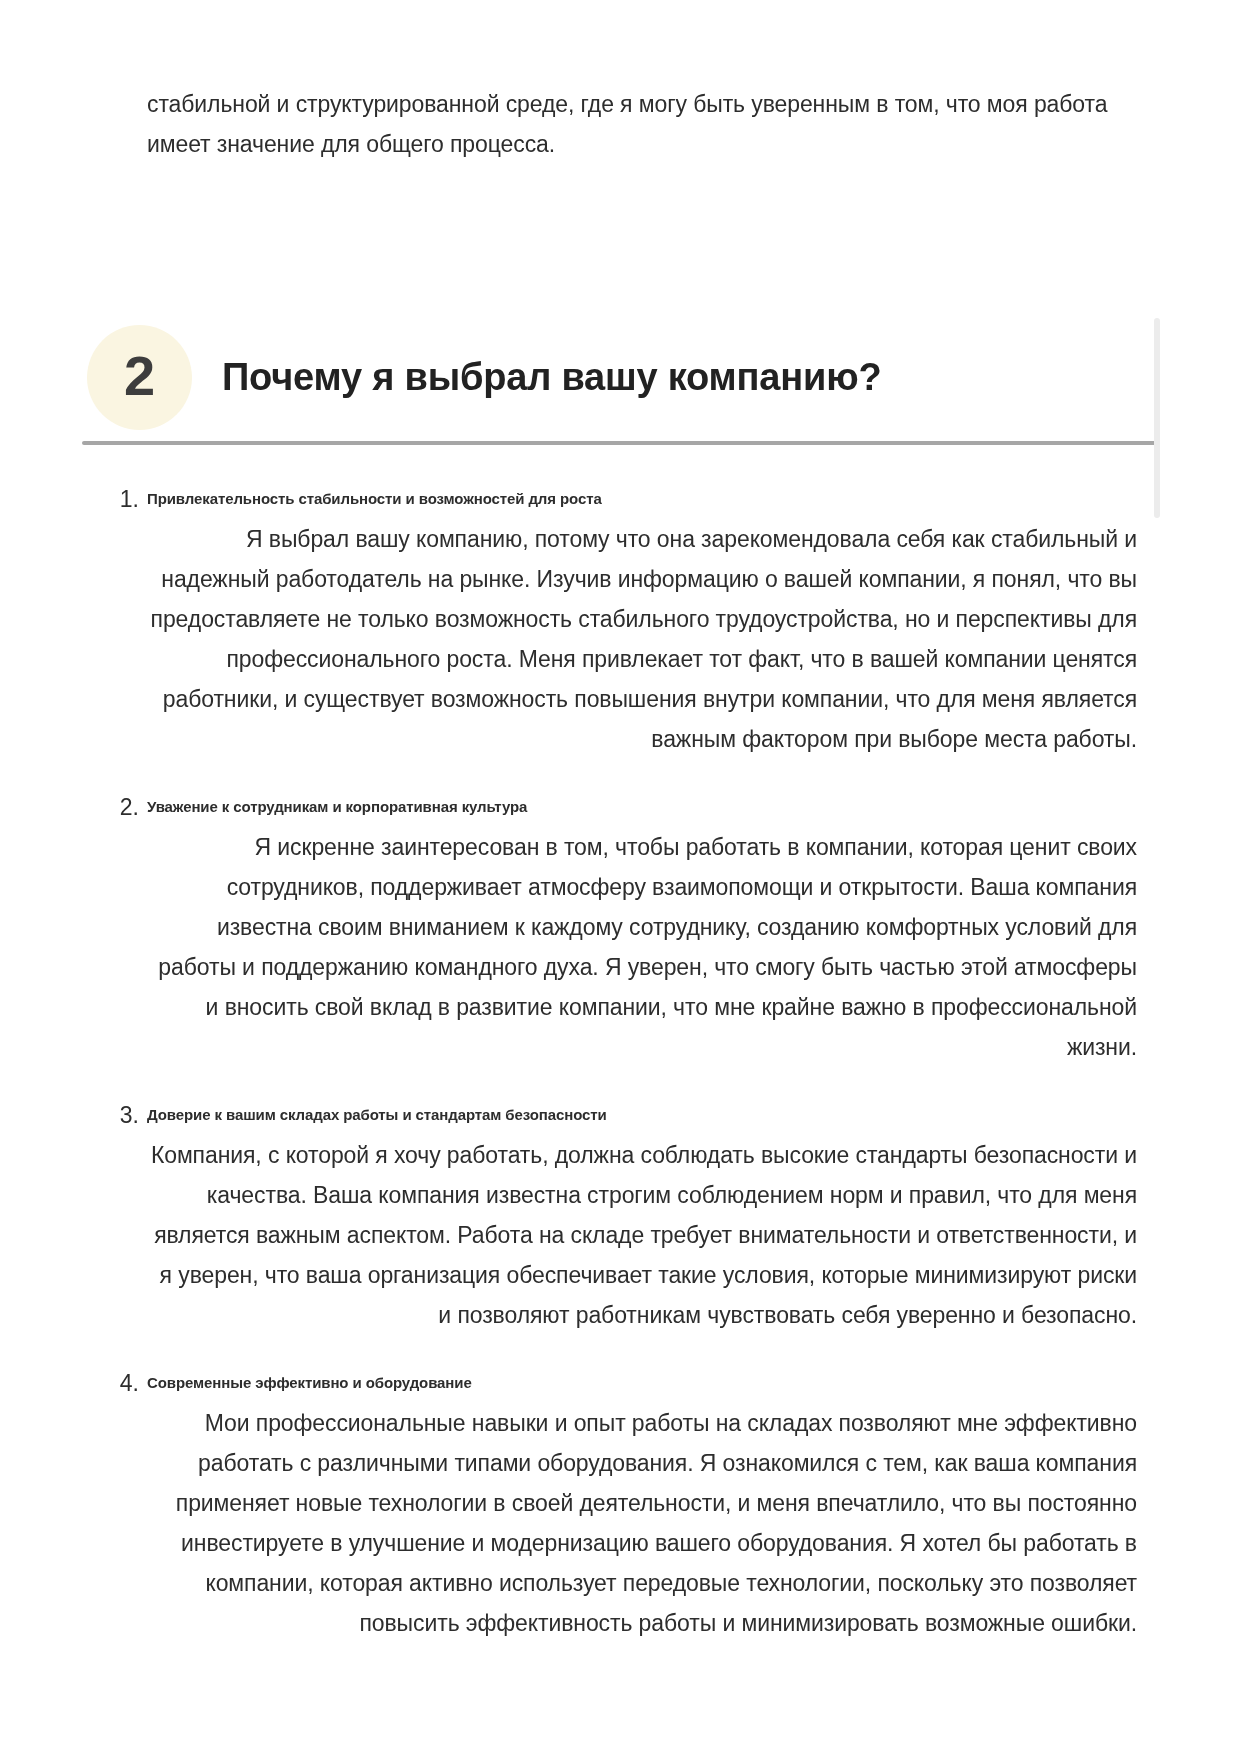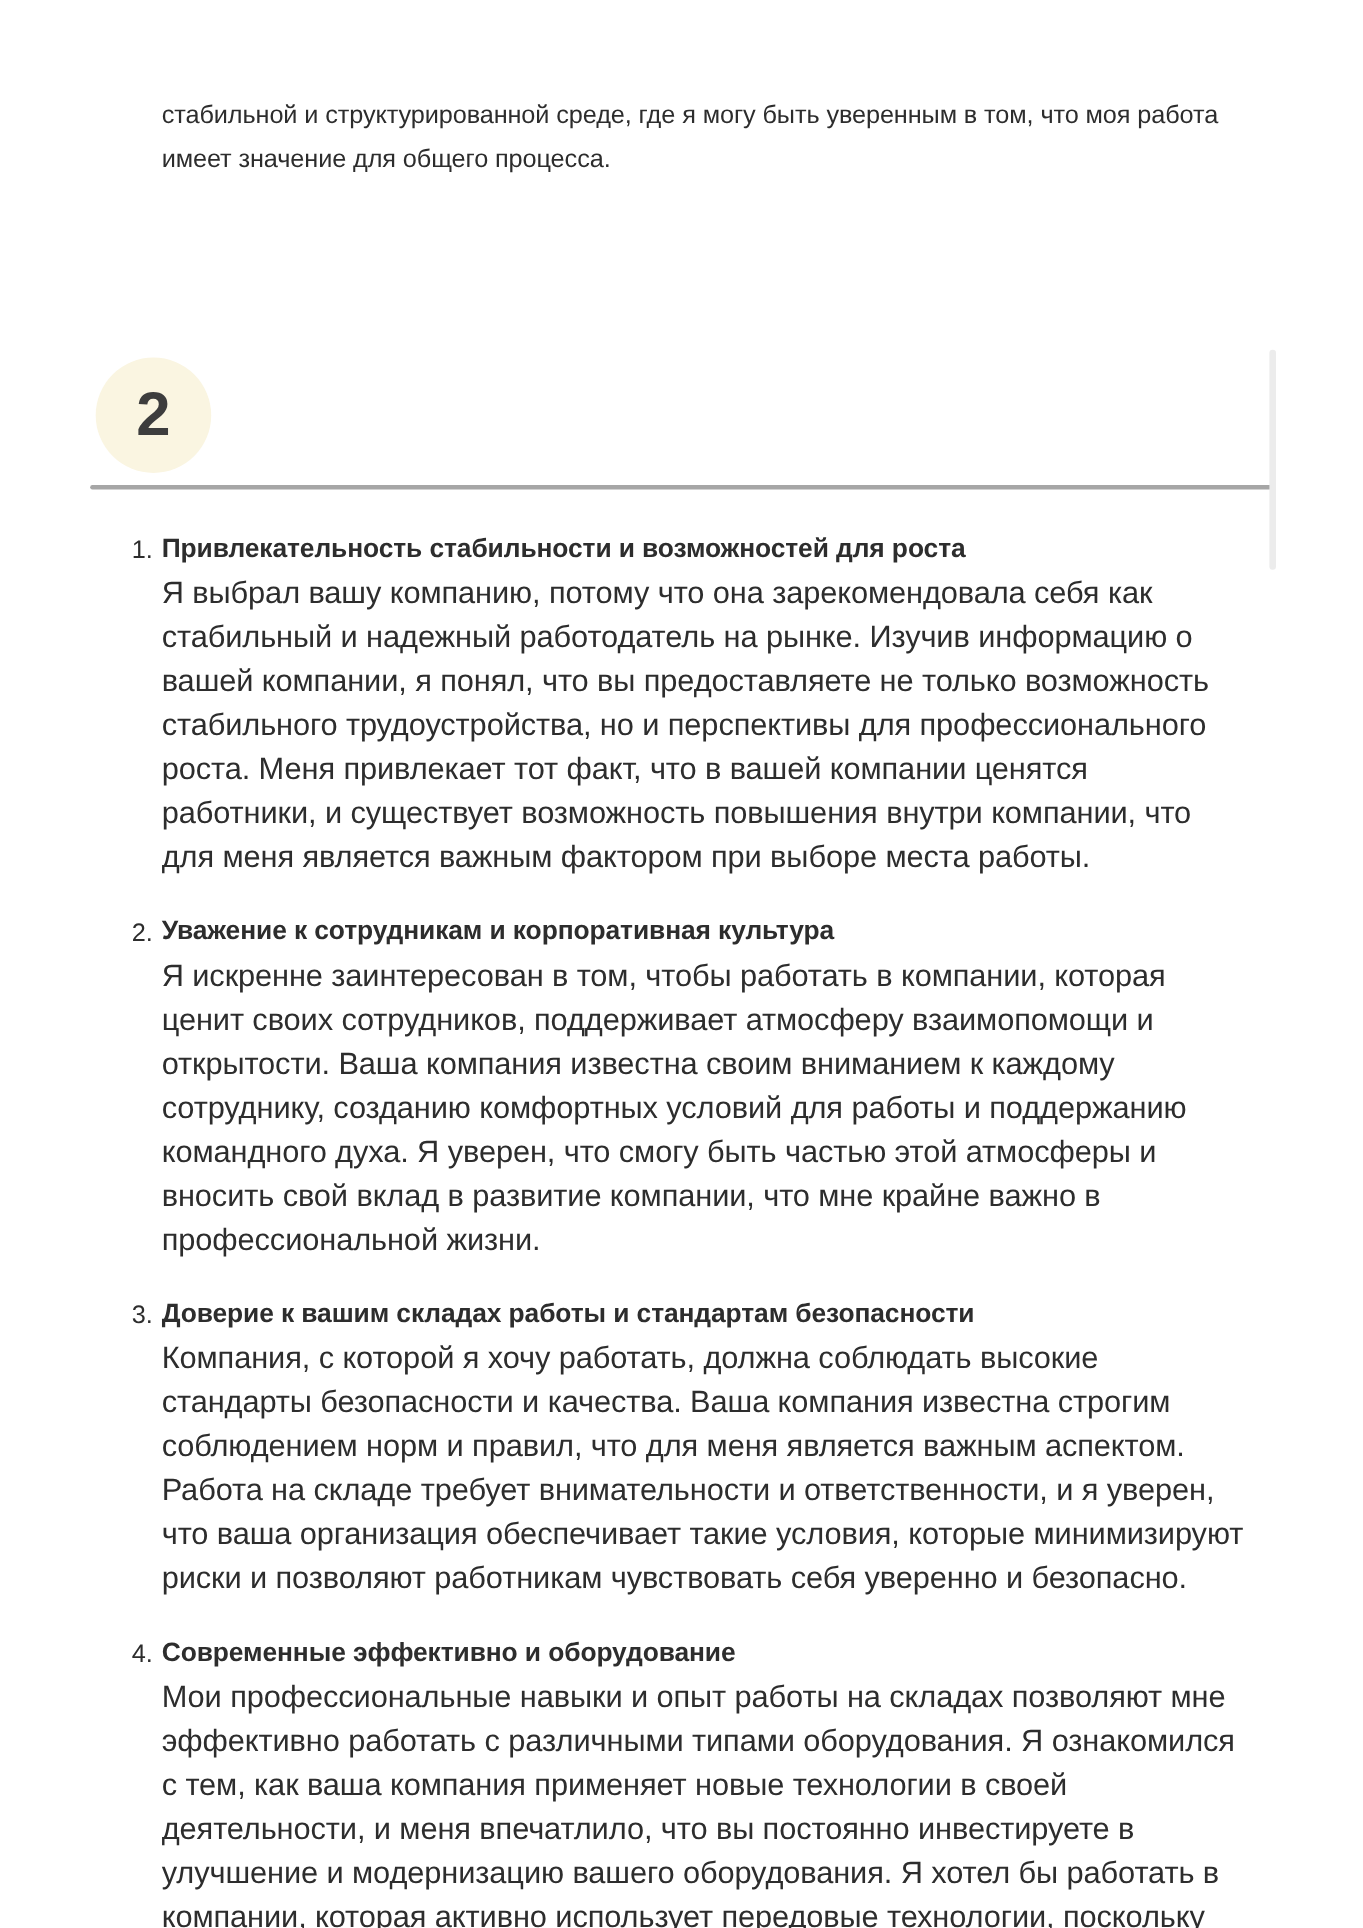--- a/index.html
+++ b/index.html
@@ -89,44 +89,46 @@
   .reason-number {
     position: absolute;
     left: -50px;
     top: 0;
     width: 42px;
     text-align: right;
     font-size: 23px;
     line-height: 40px;
   }
   .reason-heading {
-    font-size: 24px;
+    font-size: 15px;
     font-weight: bold;
     line-height: 40px;
     letter-spacing: -0.1px;
   }
   .reason-body {
-    font-size: 28px;
+    font-size: 23px;
     line-height: 40px;
     letter-spacing: -0.1px;
+    text-align: right;
   }
 </style>
 </head>
 <body style="--badge-bg: #FAF5E1; --badge-text: #3D3D3D; --divider: #A6A6A6; --text: #2D2D2D;">
 
 <div class="scroll-thumb"></div>
 
 <div class="content">
 
   <div class="top-paragraph">стабильной и структурированной среде, где я могу быть уверенным в том, что моя работа имеет значение для общего процесса.</div>
 
   <div class="section-header">
     <div class="section-badge">
       <span class="section-badge-number">2</span>
     </div>
+    <h2 class="section-title">Почему я выбрал вашу компанию?</h2>
   </div>
 
   <div class="section-divider"></div>
 
   <div class="reasons-list">
 
     <div class="reason-item">
       <span class="reason-number">1.</span>
       <div class="reason-heading">Привлекательность стабильности и возможностей для роста</div>
       <div class="reason-body">Я выбрал вашу компанию, потому что она зарекомендовала себя как стабильный и надежный работодатель на рынке. Изучив информацию о вашей компании, я понял, что вы предоставляете не только возможность стабильного трудоустройства, но и перспективы для профессионального роста. Меня привлекает тот факт, что в вашей компании ценятся работники, и существует возможность повышения внутри компании, что для меня является важным фактором при выборе места работы.</div>

